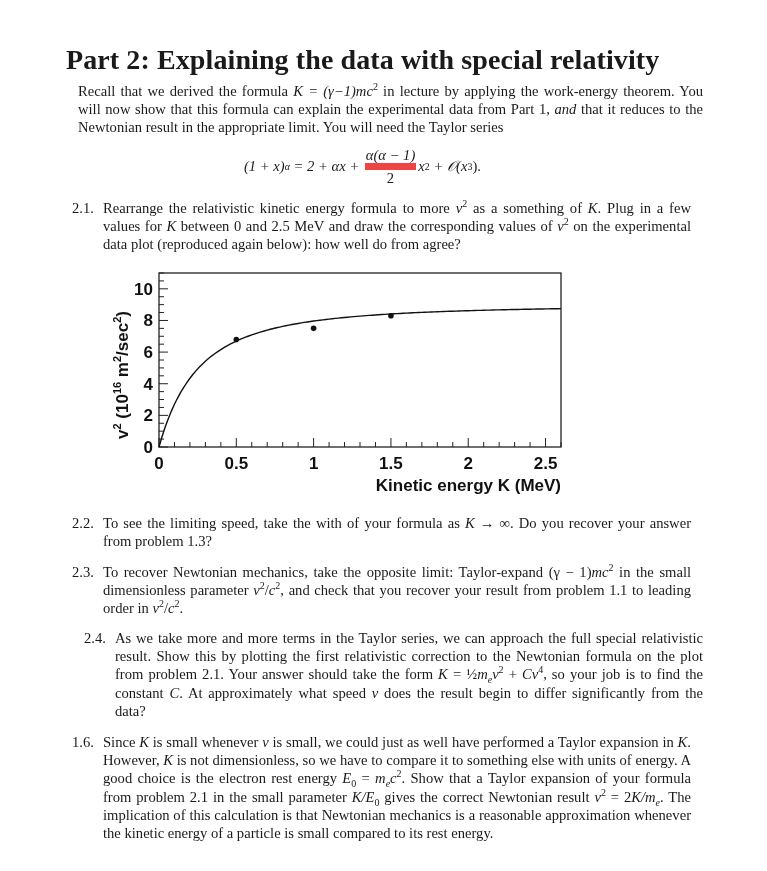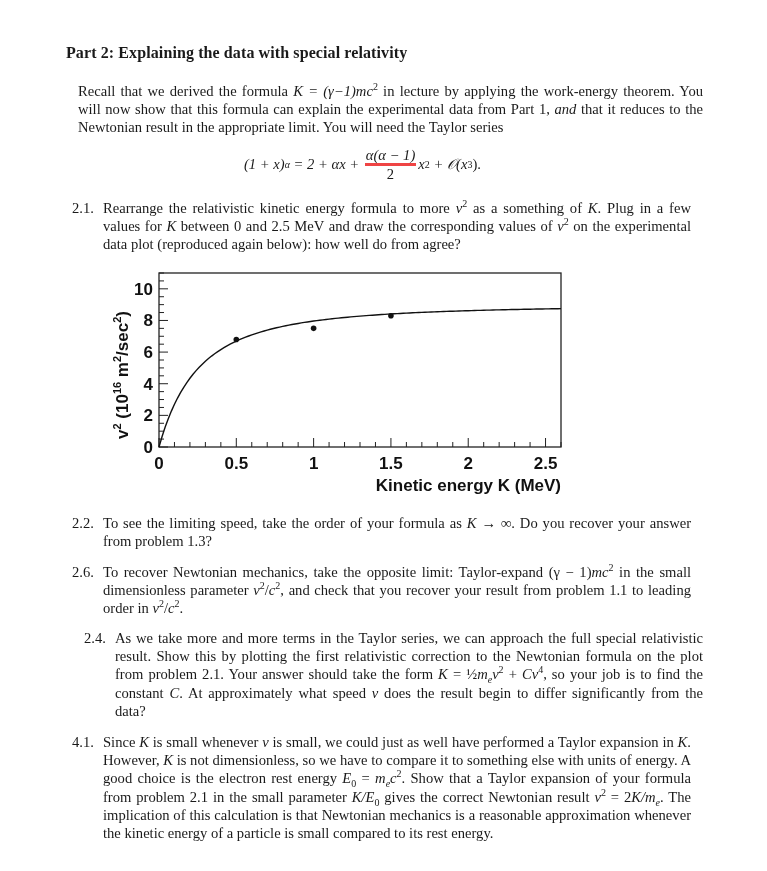--- a/index.html
+++ b/index.html
@@ -5,35 +5,35 @@
   html, body { margin: 0; padding: 0; background: #ffffff; }
   body {
     width: 767px; height: 871px; position: relative; overflow: hidden;
     font-family: "DejaVu Serif", "Liberation Serif", serif;
     color: #1a1a1a;
   }
   .page { position: absolute; left: 0; top: 0; width: 767px; height: 871px; }
   h2.section-title {
     position: absolute; left: 66px; top: 44px; margin: 0;
     font-family: "Liberation Serif", "DejaVu Serif", serif;
-    font-weight: bold; font-size: 16px; letter-spacing: 0.1px;
+    font-weight: bold; font-size: 28px; letter-spacing: 0.1px;
   }
   .para {
     position: absolute; left: 66px; width: 625px; margin: 0;
     font-family: "Liberation Serif", "DejaVu Serif", serif;
     font-size: 14.6px; line-height: 18.2px; text-align: justify;
   }
   .para.intro { top: 82px; margin-left: 12px; }
   .eq {
     position: absolute; left: 244px; top: 147px;
     font-family: "Liberation Serif", "DejaVu Serif", serif;
     font-size: 14.6px; white-space: nowrap; display: flex; align-items: center;
   }
   .frac { display: inline-flex; flex-direction: column; align-items: center; margin: 0 2px; vertical-align: middle; }
-  .frac .num { border-bottom: 3px solid #ef4444; padding: 0 1px; line-height: 16px; }
+  .frac .num { border-bottom: 7px solid #ef4444; padding: 0 1px; line-height: 16px; }
   .frac .den { line-height: 16px; }
   .item {
     position: absolute; left: 72px; width: 619px;
     font-family: Liberation Serif, serif;
     font-size: 14.6px; line-height: 18.2px;
   }
   .item .num-label { position: absolute; left: 0; top: 0; }
   .item .item-body { margin-left: 31px; text-align: justify; }
   i, .m { font-style: italic; }
   sup { font-size: 10px; line-height: 0; }
@@ -140,31 +140,31 @@
         <text x="0" y="0" font-size="17" class="axis-text" fill="#111" transform="translate(28,177) rotate(-90)"><tspan>v</tspan><tspan font-size="11" dy="-7">2</tspan><tspan dy="7"> (10</tspan><tspan font-size="11" dy="-7">16</tspan><tspan dy="7"> m</tspan><tspan font-size="11" dy="-7">2</tspan><tspan dy="7">/sec</tspan><tspan font-size="11" dy="-7">2</tspan><tspan dy="7">)</tspan></text>
         <circle cx="136.30769230769232" cy="77.43636363636364" r="2.8" fill="#111"></circle>
         <circle cx="213.6153846153846" cy="66.36363636363637" r="2.8" fill="#111"></circle>
         <circle cx="290.9230769230769" cy="53.70909090909089" r="2.8" fill="#111"></circle>
         <polyline points="59.00,185.00 62.09,174.49 65.18,165.10 68.28,156.68 71.37,149.11 74.46,142.26 77.55,136.06 80.65,130.41 83.74,125.27 86.83,120.56 89.92,116.25 93.02,112.28 96.11,108.63 99.20,105.26 102.29,102.14 105.38,99.25 108.48,96.57 111.57,94.07 114.66,91.74 117.75,89.57 120.85,87.54 123.94,85.64 127.03,83.85 130.12,82.18 133.22,80.60 136.31,79.12 139.40,77.73 142.49,76.41 145.58,75.17 148.68,73.99 151.77,72.88 154.86,71.82 157.95,70.82 161.05,69.87 164.14,68.97 167.23,68.11 170.32,67.30 173.42,66.52 176.51,65.78 179.60,65.07 182.69,64.40 185.78,63.76 188.88,63.14 191.97,62.55 195.06,61.99 198.15,61.45 201.25,60.93 204.34,60.43 207.43,59.96 210.52,59.50 213.62,59.06 216.71,58.64 219.80,58.23 222.89,57.84 225.98,57.46 229.08,57.10 232.17,56.75 235.26,56.42 238.35,56.09 241.45,55.78 244.54,55.48 247.63,55.19 250.72,54.91 253.82,54.63 256.91,54.37 260.00,54.12 263.09,53.87 266.18,53.63 269.28,53.40 272.37,53.18 275.46,52.96 278.55,52.75 281.65,52.55 284.74,52.35 287.83,52.16 290.92,51.98 294.02,51.80 297.11,51.62 300.20,51.45 303.29,51.29 306.38,51.13 309.48,50.97 312.57,50.82 315.66,50.67 318.75,50.53 321.85,50.39 324.94,50.25 328.03,50.12 331.12,49.99 334.22,49.87 337.31,49.75 340.40,49.63 343.49,49.51 346.58,49.40 349.68,49.29 352.77,49.18 355.86,49.08 358.95,48.98 362.05,48.88 365.14,48.78 368.23,48.68 371.32,48.59 374.42,48.50 377.51,48.41 380.60,48.33 383.69,48.24 386.78,48.16 389.88,48.08 392.97,48.00 396.06,47.92 399.15,47.85 402.25,47.77 405.34,47.70 408.43,47.63 411.52,47.56 414.62,47.49 417.71,47.43 420.80,47.36 423.89,47.30 426.98,47.24 430.08,47.18 433.17,47.12 436.26,47.06 439.35,47.00 442.45,46.95 445.54,46.89 448.63,46.84 451.72,46.78 454.82,46.73 457.91,46.68 461.00,46.63" fill="none" stroke="#111" stroke-width="1.4"></polyline>
       </svg>
   </div>
 
   <div class="item" style="top:514px;">
     <span class="num-label">2.2.</span>
-    <div class="item-body"><span>To see the limiting speed, take the order of your formula as </span><i>K → ∞</i><span>. Do you recover your answer from problem 1.3?</span></div>
+    <div class="item-body"><span>To see the limiting speed, take the with of your formula as </span><i>K → ∞</i><span>. Do you recover your answer from problem 1.3?</span></div>
   </div>
 
   <div class="item" style="top:563px;">
-    <span class="num-label">2.6.</span>
+    <span class="num-label">2.3.</span>
     <div class="item-body"><span>To recover Newtonian mechanics, take the opposite limit: Taylor-expand (γ − 1)</span><i>mc</i><sup>2</sup><span> in the small dimensionless parameter </span><i>v</i><sup>2</sup><span>/</span><i>c</i><sup>2</sup><span>, and check that you recover your result from problem 1.1 to leading order in </span><i>v</i><sup>2</sup><span>/</span><i>c</i><sup>2</sup><span>.</span></div>
   </div>
 
   <div class="item" style="top:629px;margin-left:12px;">
     <span class="num-label">2.4.</span>
     <div class="item-body"><span>As we take more and more terms in the Taylor series, we can approach the full special relativistic result. Show this by plotting the first relativistic correction to the Newtonian formula on the plot from problem 2.1. Your answer should take the form </span><i>K</i><span> = ½</span><i>m</i><sub class="m">e</sub><i>v</i><sup>2</sup><span> + </span><i>Cv</i><sup>4</sup><span>, so your job is to find the constant </span><i>C</i><span>. At approximately what speed </span><i>v</i><span> does the result begin to differ significantly from the data?</span></div>
   </div>
 
   <div class="item" style="top:733px;">
-    <span class="num-label">4.1.</span>
+    <span class="num-label">1.6.</span>
     <div class="item-body"><span>Since </span><i>K</i><span> is small whenever </span><i>v</i><span> is small, we could just as well have performed a Taylor expansion in </span><i>K</i><span>. However, </span><i>K</i><span> is not dimensionless, so we have to compare it to something else with units of energy. A good choice is the electron rest energy </span><i>E</i><sub>0</sub><span> = </span><i>m</i><sub class="m">e</sub><i>c</i><sup>2</sup><span>. Show that a Taylor expansion of your formula from problem 2.1 in the small parameter </span><i>K/E</i><sub>0</sub><span> gives the correct Newtonian result </span><i>v</i><sup>2</sup><span> = 2</span><i>K/m</i><sub class="m">e</sub><span>. The implication of this calculation is that Newtonian mechanics is a reasonable approximation whenever the kinetic energy of a particle is small compared to its rest energy.</span></div>
   </div>
 
 </div>
 
 </body></html>

